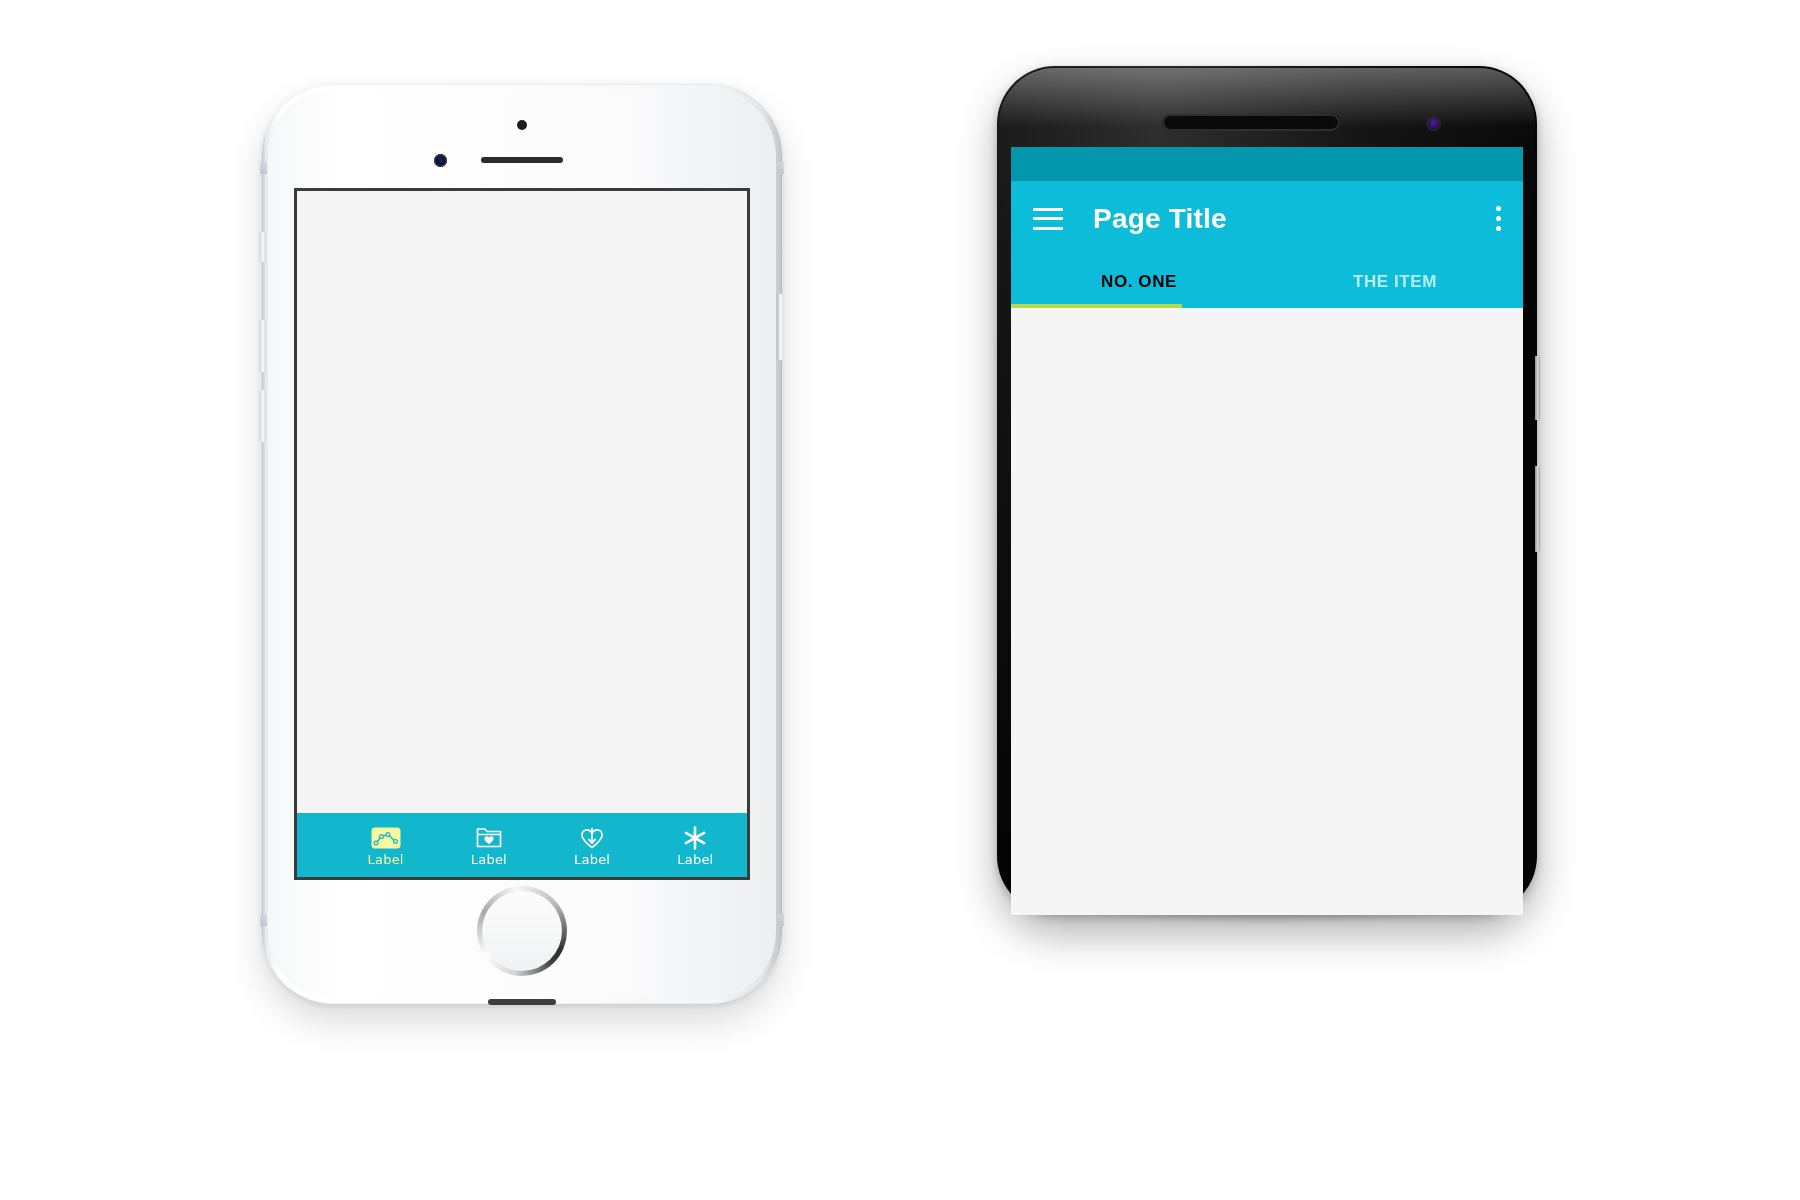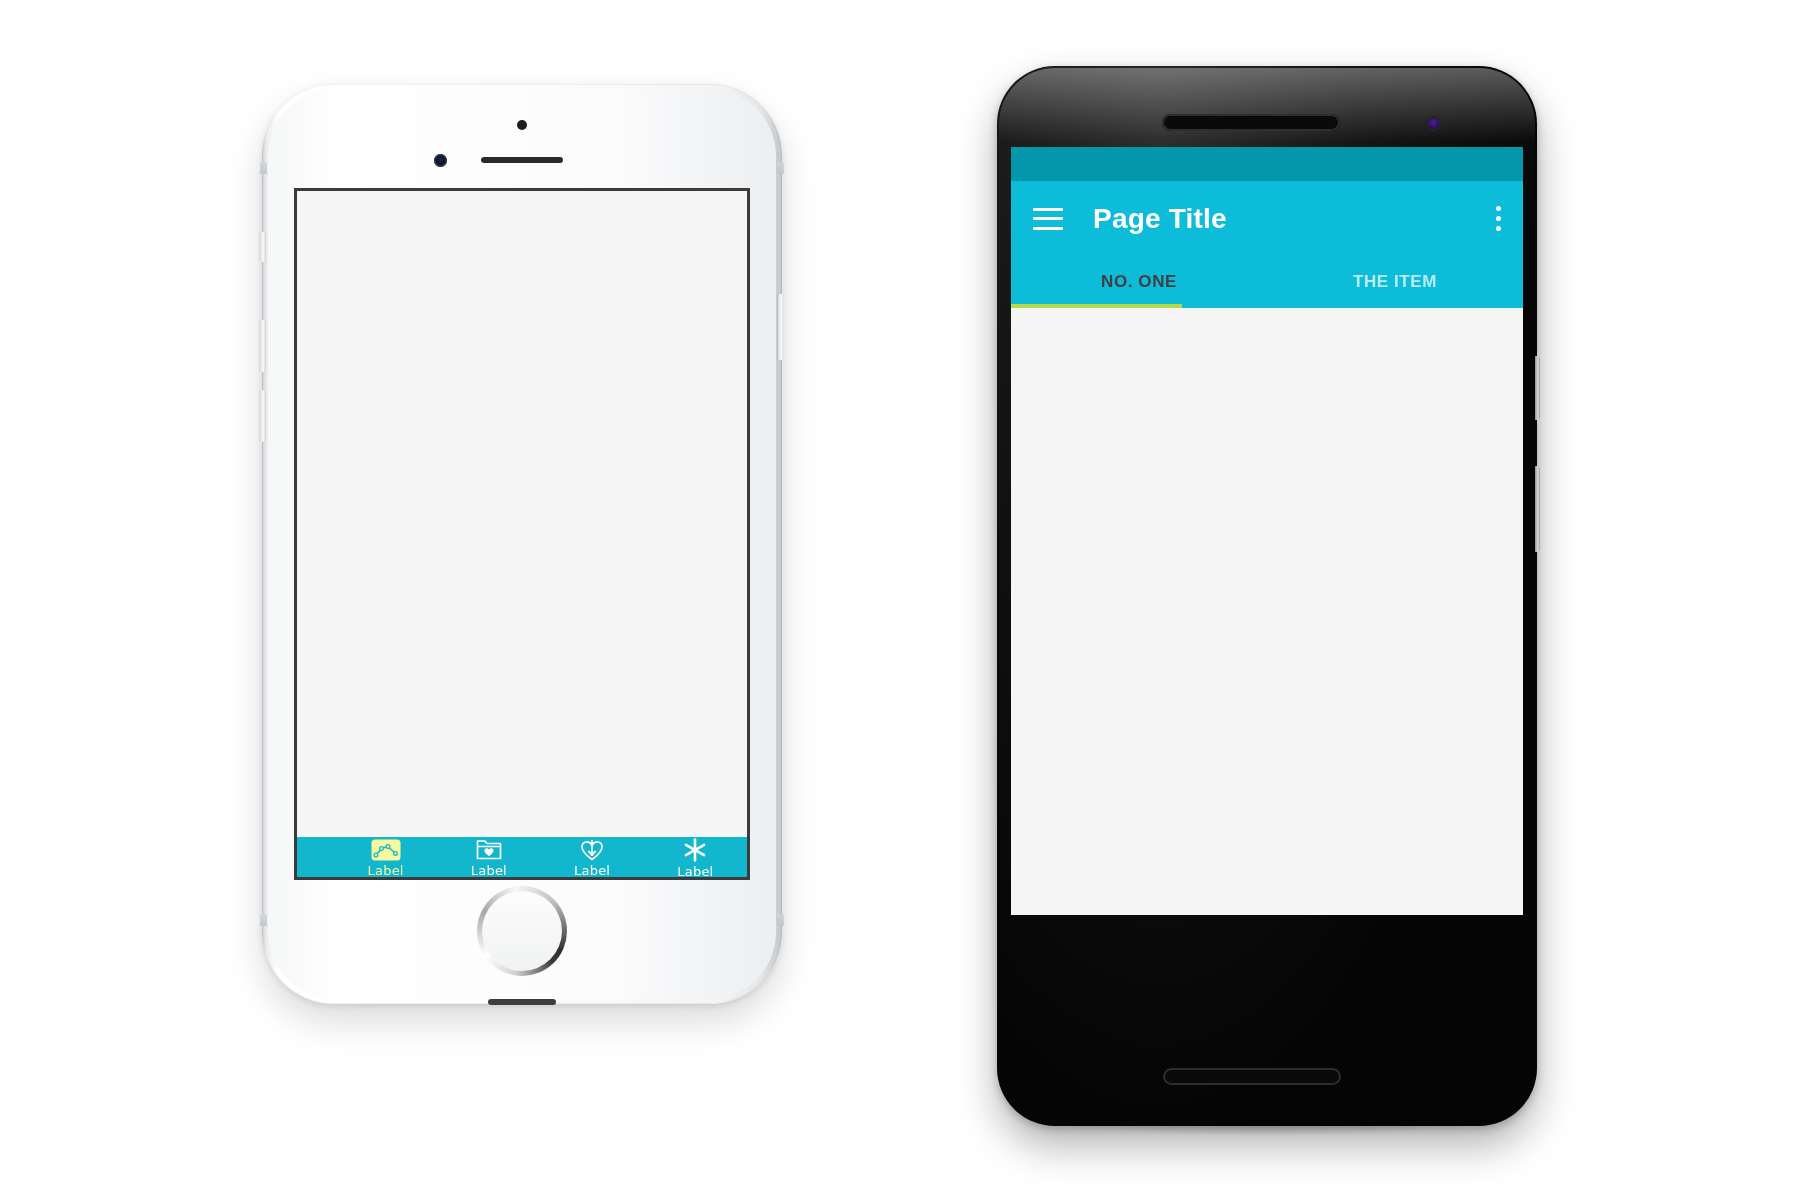--- a/index.html
+++ b/index.html
@@ -55,21 +55,21 @@
   }
   .ip-content {
     position: absolute;
     left: 0; top: 0; right: 0;
     bottom: 56px;
     background: #f5f5f5;
   }
   .ip-tabbar {
     position: absolute;
     left: 0; right: 0; bottom: 0;
-    height: 40px;
+    height: 64px;
     background: #12b7cd;
     display: flex;
     padding-left: 37px;
   }
   .ip-tab {
     flex: 1;
     display: flex;
     flex-direction: column;
     align-items: center;
     justify-content: center;
@@ -175,21 +175,21 @@
     border-radius: 3px;
     background: #3d3d3d;
   }
 
   
   .android {
     position: absolute;
     left: 997px;
     top: 66px;
     width: 540px;
-    height: 1060px;
+    height: 848px;
   }
   .android-body {
     position: absolute;
     inset: 0;
     border-radius: 58px;
     background:
       radial-gradient(ellipse at 30% 8%, #2a2a2a 0%, #111111 38%, #050505 70%),
       #000000;
     box-shadow:
       0 20px 40px rgba(0,0,0,0.30),
@@ -285,21 +285,21 @@
     display: flex;
     align-items: center;
     justify-content: center;
     font-size: 17px;
     font-weight: bold;
     color: rgba(255,255,255,0.72);
     letter-spacing: 0.6px;
     cursor: pointer;
     font-family: "Liberation Sans", sans-serif;
   }
-  .and-tab.active { color: #404040; }
+  .and-tab.active { color: #000000; }
   .and-tab-indicator {
     position: absolute;
     bottom: 0;
     left: 0;
     width: 33.333%;
     height: 4px;
     background: #b5d94b;
   }
   .and-content {
     position: absolute;

